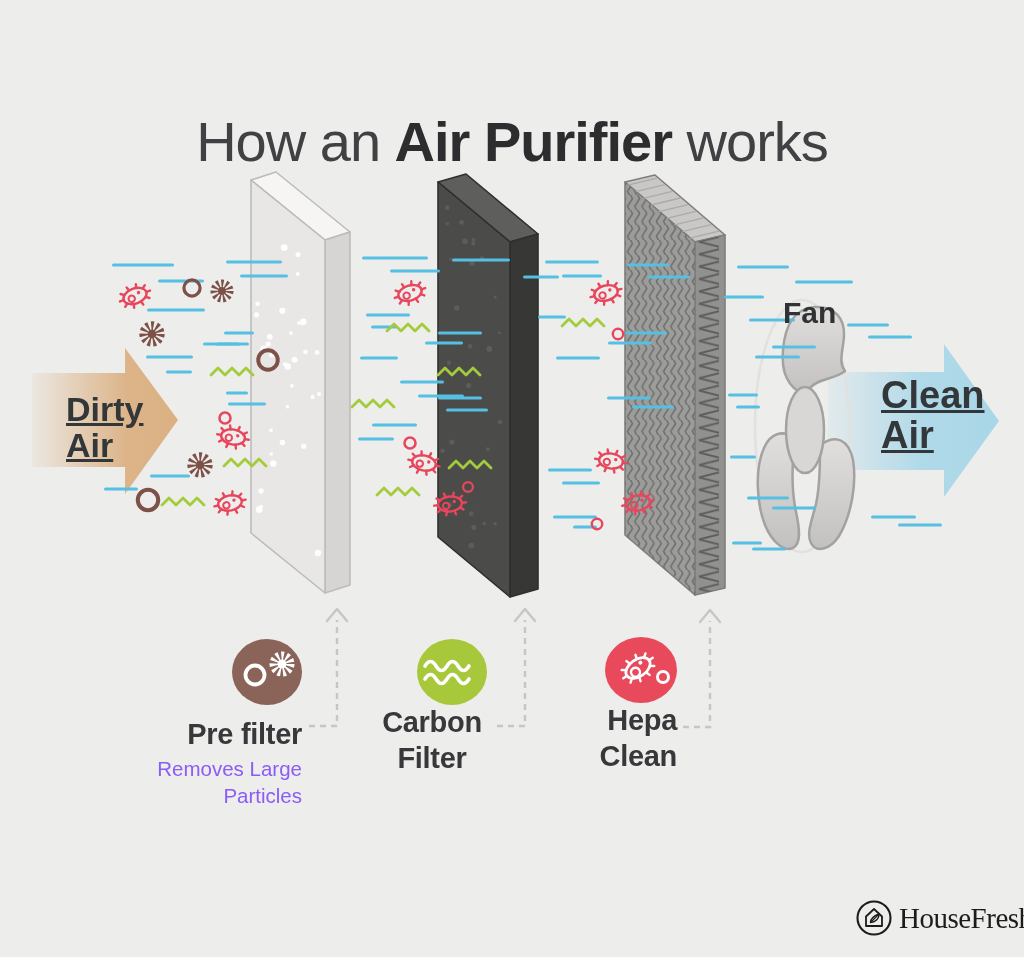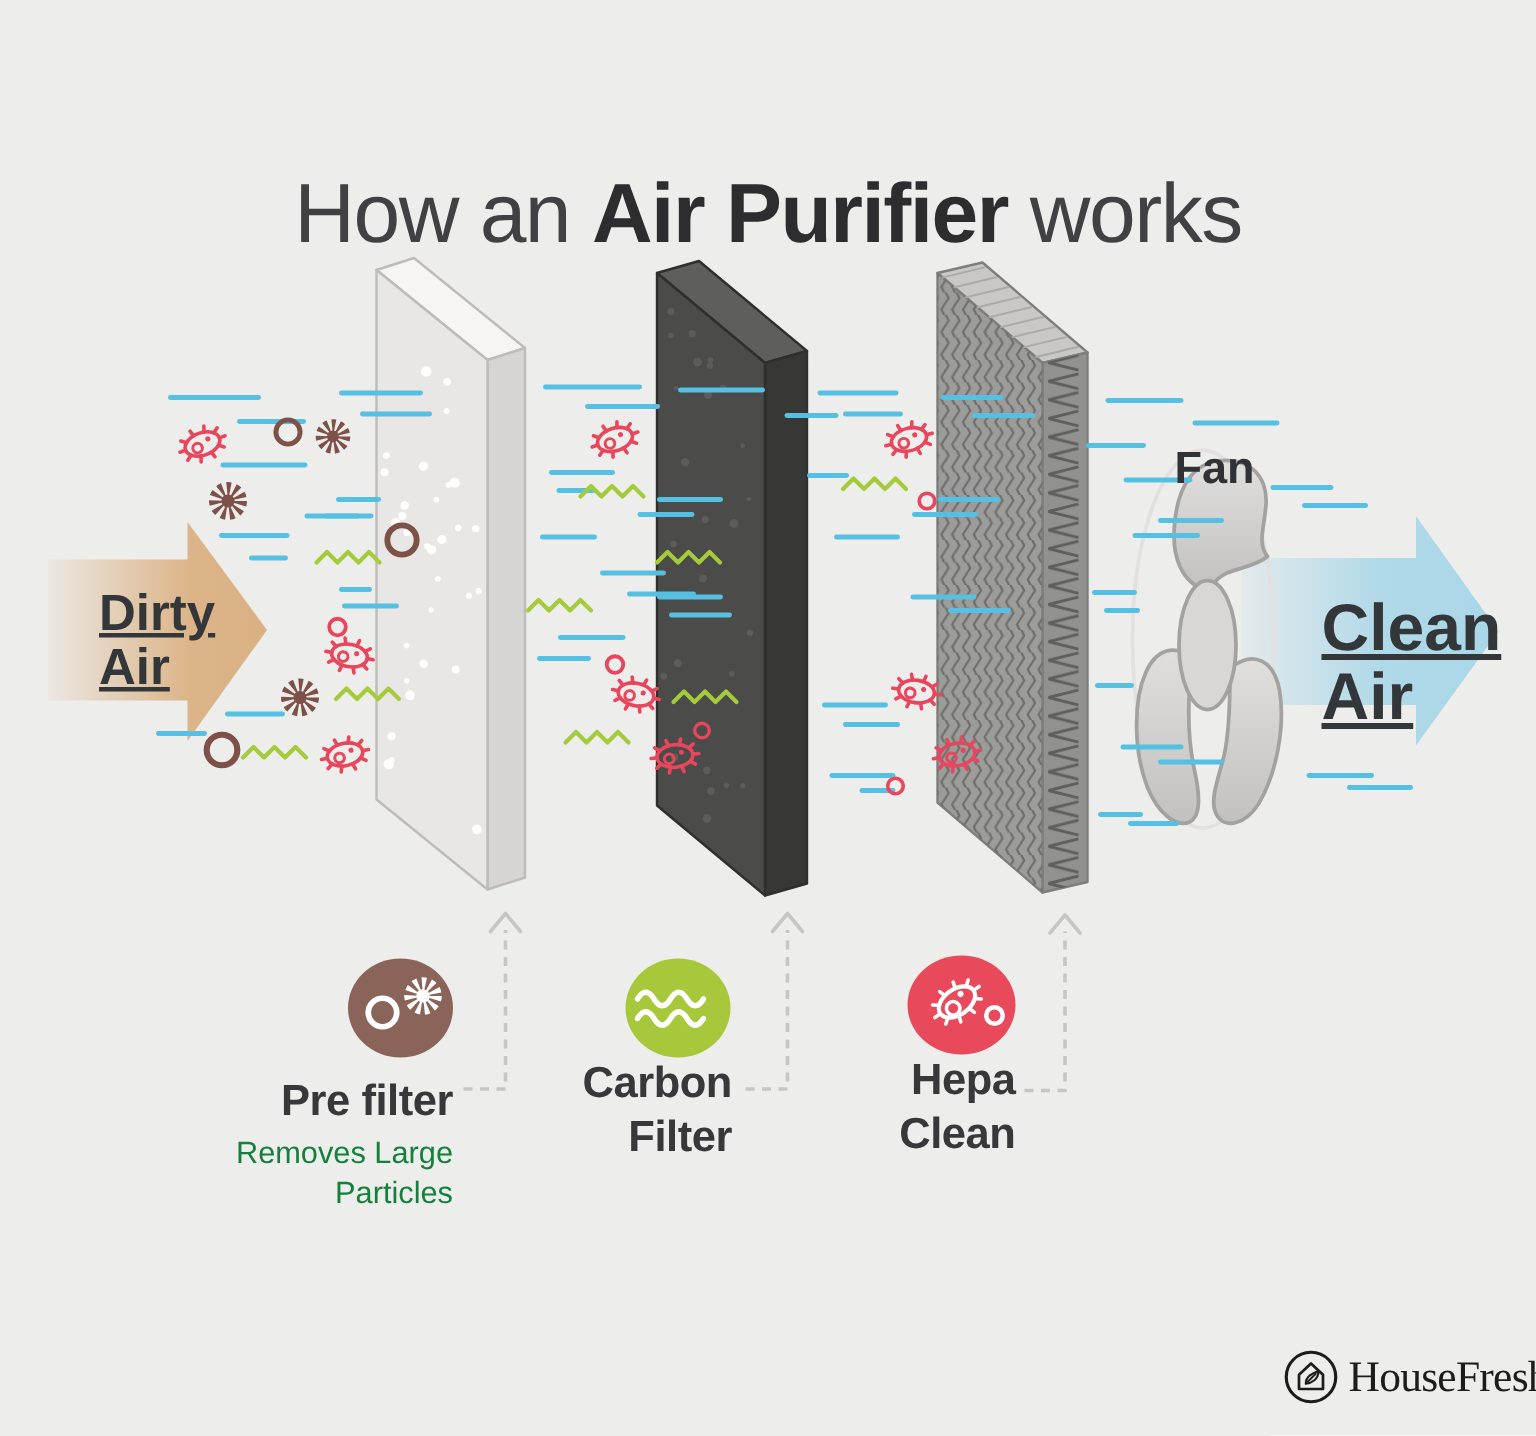--- a/index.html
+++ b/index.html
@@ -7,27 +7,27 @@
     position:relative;width:1024px;height:957px;overflow:hidden;
     background:var(--c-bg,#EDEDEC);
     font-family:"Liberation Sans","DejaVu Sans",sans-serif;
   }
   .abs{position:absolute;}
   .title{top:76px;left:0;width:100%;text-align:center;font-size:56px;
     color:#414144;font-weight:400;letter-spacing:-1px;line-height:1;}
   .title strong{font-weight:700;color:#2D2D30;}
   .flowlabel{font-weight:700;color:#33373A;line-height:1.05;text-decoration:underline;}
   .dirty{left:66px;top:392px;font-size:34px;}
-  .clean{left:881px;top:396px;font-size:44px;}
+  .clean{left:881px;top:376px;font-size:38px;}
   .fanlab{left:783px;top:268px;font-size:30px;color:#2F3336;font-weight:700;margin-top:28px;}
   .legend{text-align:right;}
   .legend h3{margin:0 0 3px 0;font-size:29px;font-weight:700;color:#38383B;letter-spacing:-0.3px;line-height:1.25;}
-  .legend p{margin:0;font-size:20.5px;color:#15803d;line-height:1.32;}
+  .legend p{margin:0;font-size:20.5px;color:#8b5cf6;line-height:1.32;}
   .legend-pre{right:722px;top:716px;width:170px;}
-  .legend-carbon{right:536px;top:704px;width:112px;}
+  .legend-carbon{right:536px;top:704px;width:112px;text-align:center;}
   .legend-hepa{right:347px;top:702px;width:128px;}
   .brandtext{left:899px;top:902px;font-family:"Liberation Serif","DejaVu Serif",serif;
     font-size:29px;color:#1C1C1C;letter-spacing:-0.5px;}
   svg{display:block;}
   .wind{fill:var(--c-cyan,#56C0E2);}
   .sq{stroke:var(--c-green,#A4CB3A);fill:none;stroke-width:2.8;stroke-linecap:round;stroke-linejoin:round;}
   .bac{stroke:var(--c-red,#E8465C);fill:none;stroke-width:2.4;stroke-linecap:round;}
   .bacfill{fill:var(--c-red,#E8465C);}
   .bring{stroke:var(--c-brown,#7D5147);fill:none;stroke-width:3.4;}
   .rring{stroke:var(--c-red,#E8465C);fill:none;stroke-width:3;}

